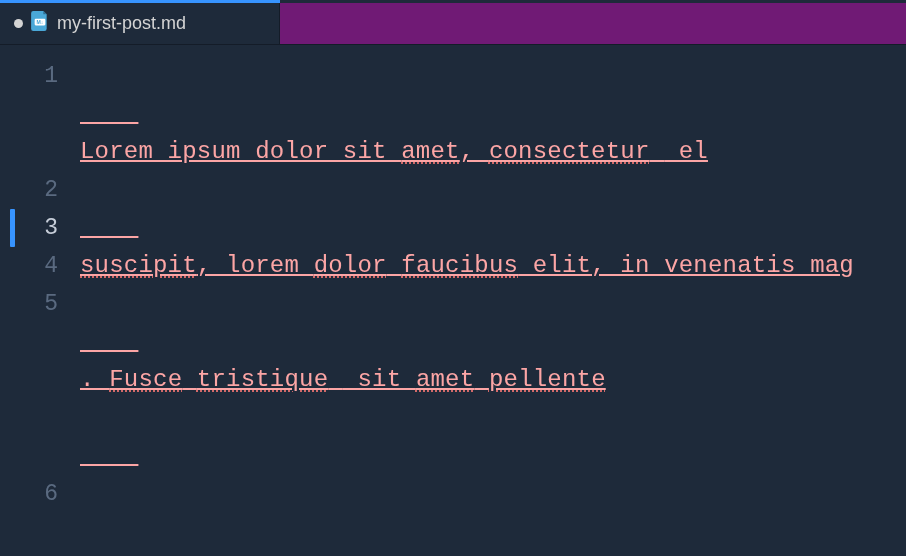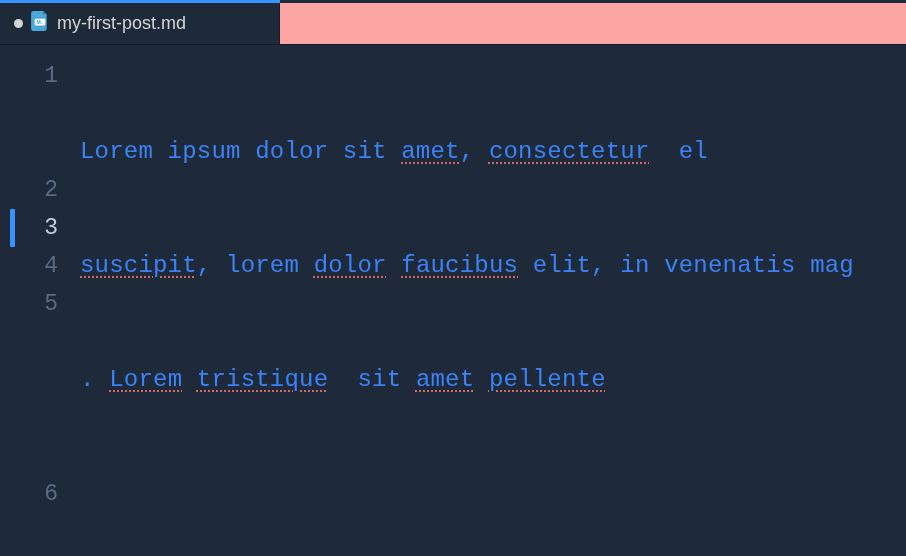--- a/index.html
+++ b/index.html
@@ -11,21 +11,21 @@
     width: 906px;
     height: 556px;
   }
   .top-accent {
     height: 3px;
     background: #3794ff;
     width: 280px;
   }
   .tabbar {
     display: flex;
-    background: #fca5a5;
+    background: #701a75;
     height: 42px;
     border-bottom: 1px solid #141c28;
   }
   .tab {
     display: flex;
     align-items: center;
     gap: 8px;
     padding: 0 18px 0 14px;
     background: #1e2a3a;
     border-right: 1px solid #141c28;
@@ -69,23 +69,24 @@
     align-items: center;
     justify-content: flex-end;
   }
   .gutter .ln.wrap-spacer {
     
   }
   .gutter .ln.active { color: #c6cdd8; }
   .code {
     flex: 1;
     padding-top: 12px;
-    color: #3b82f6;
+    color: #fca5a5;
     letter-spacing: 0.2px;
     white-space: pre;
+    text-decoration: underline;
   }
   .code .row { height: 38px; display: flex; align-items: center; }
   .hl-bar {
     position: absolute;
     left: 10px;
     width: 5px;
     height: 38px;
     background: #3794ff;
     border-radius: 1px;
   }
@@ -131,21 +132,21 @@
     <div class="ln wrap-spacer"></div>
     <div class="ln wrap-spacer"></div>
     <div class="ln wrap-spacer"></div>
     <div class="ln wrap-spacer"></div>
     <div class="ln">6</div>
   </div>
 
   <div class="code">
     <div class="row"><span>Lorem ipsum dolor sit </span><span class="spell">amet</span><span>, </span><span class="spell">consectetur</span><span> </span><span> el</span></div>
     <div class="row"><span class="spell">suscipit</span><span>, lorem </span><span class="spell">dolor</span><span> </span><span class="spell">faucibus</span><span> elit, in venenatis mag</span></div>
-    <div class="row"><span>. </span><span class="spell">Lorem</span><span> </span><span class="spell">tristique</span><span> </span><span> sit </span><span class="spell">amet</span><span> </span><span class="spell">pellente</span></div>
+    <div class="row"><span>. </span><span class="spell">Fusce</span><span> </span><span class="spell">tristique</span><span> </span><span> sit </span><span class="spell">amet</span><span> </span><span class="spell">pellente</span></div>
     <div class="row"></div>
     
     
     
     
     
     
     
     
   </div>

